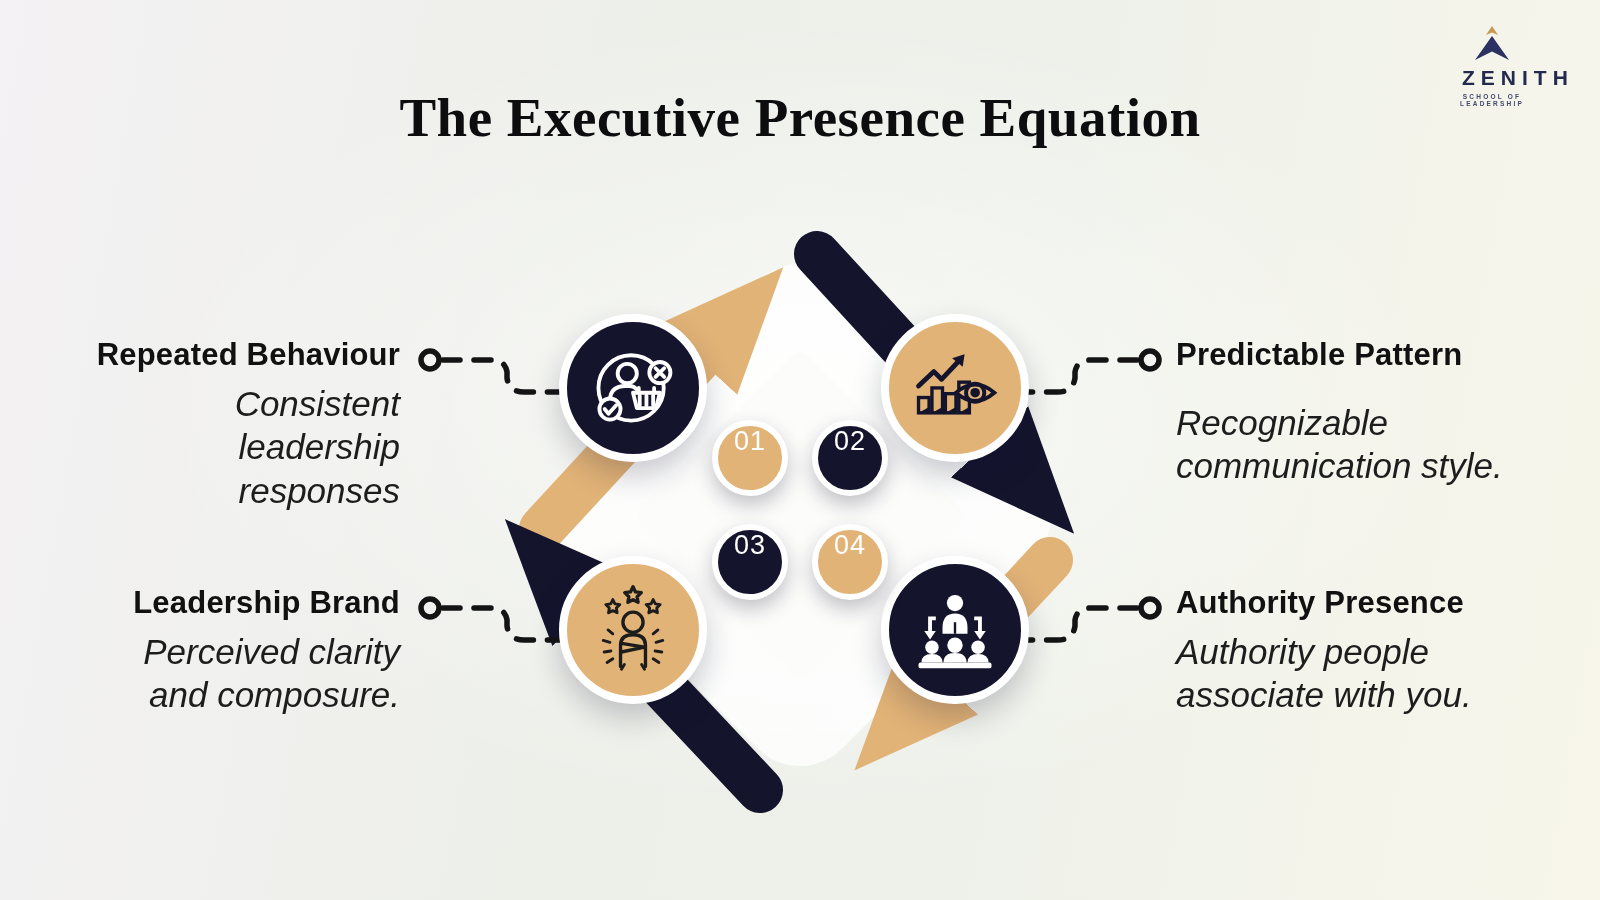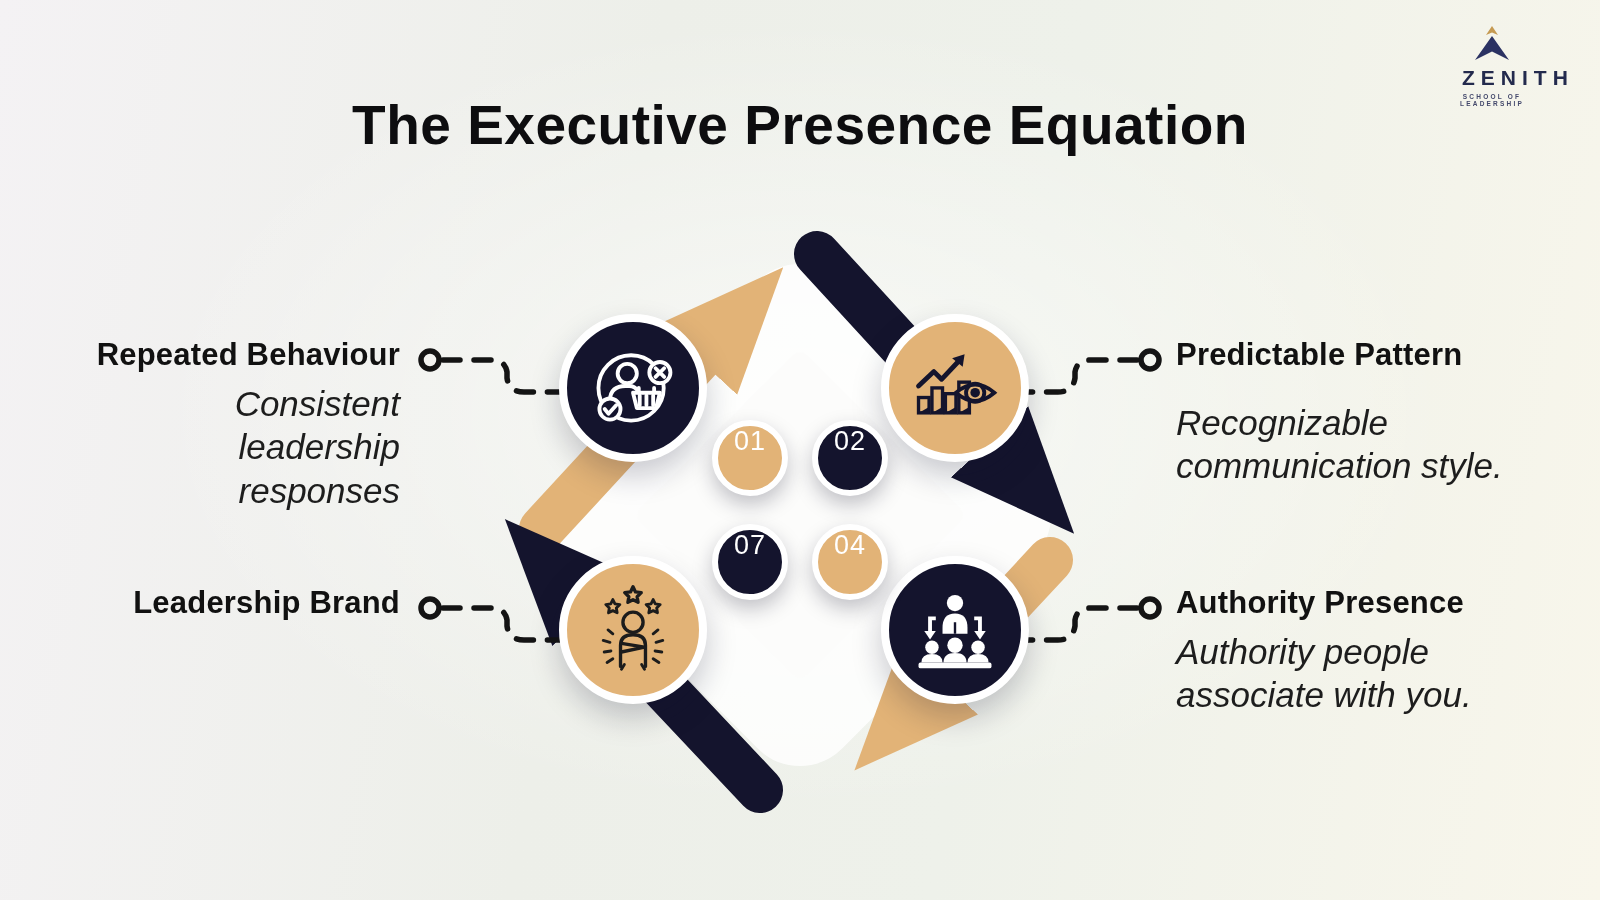--- a/index.html
+++ b/index.html
@@ -6,21 +6,21 @@
   .stage{
     position:relative;width:1600px;height:900px;overflow:hidden;
     font-family:"Liberation Sans", sans-serif;
     background-image:
       radial-gradient(ellipse at 50% 46%, rgba(255,255,255,.6), rgba(255,255,255,0) 58%),
       linear-gradient(100deg,#f4f2f4 0%,#edefe9 38%,#eef1ea 62%,#f8f6eb 100%);
   }
   
   .title{
     position:absolute;left:0;right:0;top:86px;text-align:center;
-    font-size:55px;font-weight:800;color:#0d0d0f;letter-spacing:.5px;margin:7px;
+    font-size:55px;font-weight:800;color:#0d0d0f;letter-spacing:.5px;margin:0;font-family:Liberation Serif, serif;
   }
   
   .logo{position:absolute;right:48px;top:26px;width:120px;text-align:center;}
   .logo .mark{display:block;margin:0 auto 2px;}
   .logo .name{font-size:21px;font-weight:600;color:#232a4d;letter-spacing:6px;padding-left:6px;margin-left:24px;}
   .logo .tagline{font-size:6.5px;font-weight:700;color:#43486b;letter-spacing:2.2px;margin-top:3px;}
   
   .label{position:absolute;width:350px;z-index:4;}
   .label h2{margin:0;font-size:31px;font-weight:800;color:#111;letter-spacing:.2px;}
   .label p{margin:9px 0 0;font-size:35px;font-weight:400;color:#1d1d1d;line-height:1.24;font-style:italic;}
@@ -80,20 +80,21 @@
   <div class="label left tl">
     <h2>Repeated Behaviour</h2>
     <p>Consistent leadership responses</p>
   </div>
   <div class="label right tr">
     <h2>Predictable Pattern</h2>
     <p>Recognizable communication style.</p>
   </div>
   <div class="label left bl">
     <h2>Leadership Brand</h2>
+    <p>Perceived clarity and composure.</p>
   </div>
   <div class="label right br">
     <h2>Authority Presence</h2>
     <p>Authority people associate with you.</p>
   </div>
 
   <svg class="connectors" width="1600" height="900" viewBox="0 0 1600 900">
     <g fill="none" stroke="#141414" stroke-width="5.5" stroke-linecap="round">
       <circle cx="430" cy="360" r="9"></circle>
       <path stroke-dasharray="17 14" d="M443,360 H492 Q505,360 507,372 V378 Q509,392 524,392 H562"></path>
@@ -214,19 +215,19 @@
     </span>
   </div>
 
   <div class="badge tan b1">
       <span>01</span>
     </div>
   <div class="badge navy b2">
       <span>02</span>
     </div>
   <div class="badge navy b3">
-      <span>07</span>
+      <span>03</span>
     </div>
   <div class="badge tan b4">
       <span>04</span>
     </div>
 
 </div>
 
 </body></html>

